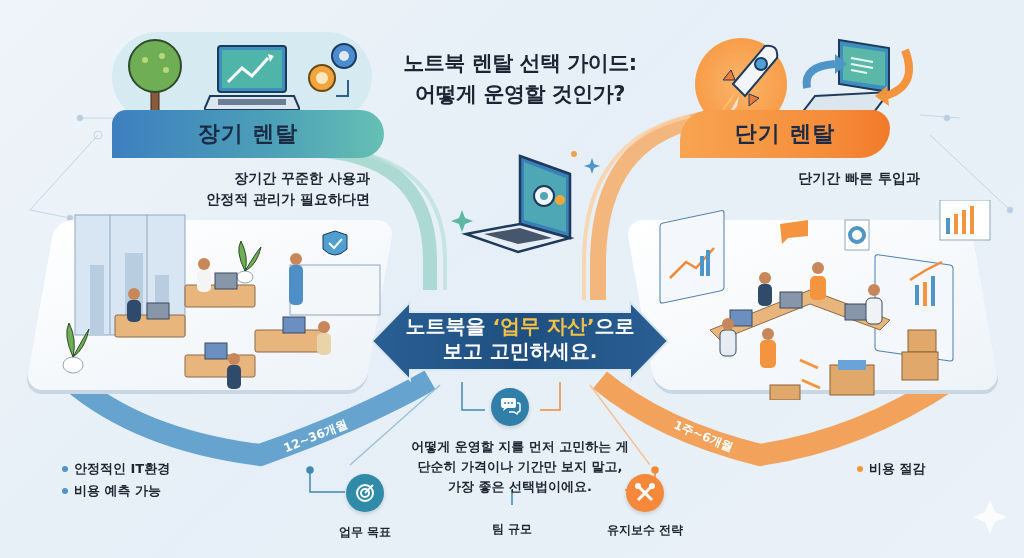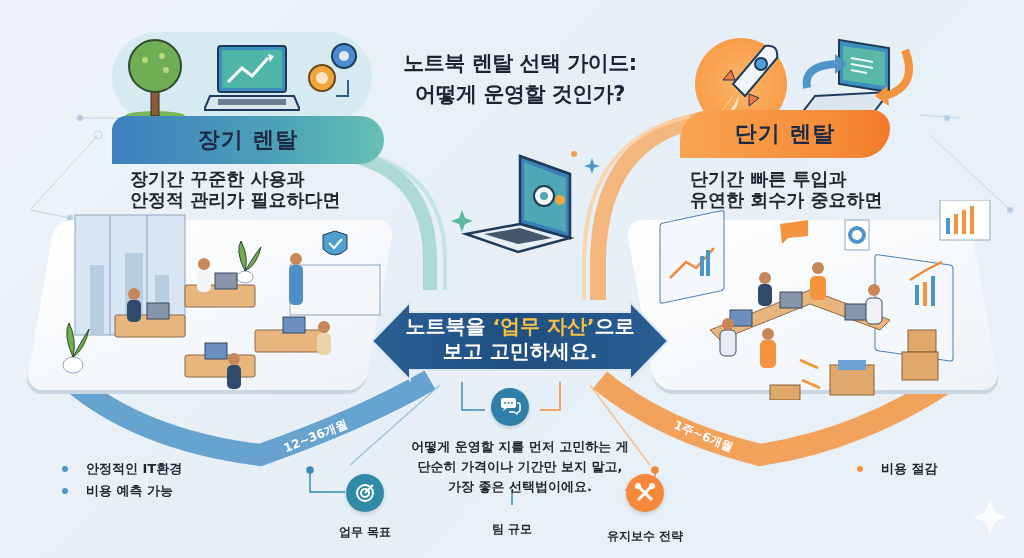--- a/index.html
+++ b/index.html
@@ -11,37 +11,37 @@
     color: #1e2a3a;
   }
   .abs { position: absolute; }
   .title {
     left: 360px; top: 48px; width: 320px; text-align: center;
     font-weight: bold; font-size: 21px; line-height: 31px; color: #1c2433;
     letter-spacing: -0.5px;
   }
   
   .banner-long {
-    left: 112px; top: 116px; width: 272px; height: 48px;
+    left: 112px; top: 110px; width: 272px; height: 48px;
     border-radius: 24px 40px 40px 0;
     background: linear-gradient(90deg, #3d7fbf 0%, #4da1b7 60%, #66c0b3 100%);
     display:flex; align-items:center; justify-content:center;
   }
   .banner-short {
     left: 680px; top: 110px; width: 210px; height: 48px;
     border-radius: 40px 24px 40px 0;
     background: linear-gradient(90deg, #f7a451 0%, #f58d3a 70%, #f27a2a 100%);
     display:flex; align-items:center; justify-content:center;
   }
   .banner-text { font-size: 22px; font-weight: bold; color: #1c2a44; letter-spacing: 1px; }
   .sub {
-    font-size: 18px; font-weight: bold; line-height: 21px; color: #1e2430; text-align: left;
+    font-size: 14px; font-weight: bold; line-height: 21px; color: #1e2430; text-align: right;
   }
   .bullets { font-size: 13px; font-weight: bold; line-height: 22px; color: #1e2430; }
-  .bullets li { list-style: none; display: flex; align-items: center; gap: 18px; }
+  .bullets li { list-style: none; display: flex; align-items: center; gap: 6px; }
   .dot { width: 6px; height: 6px; border-radius: 50%; display:inline-block; }
   
   .center-arrow {
     left: 372px; top: 300px; width: 296px; height: 82px;
   }
   .center-arrow svg { position:absolute; left:0; top:0; }
   .center-text {
     position:absolute; left:0; top:14px; width:296px; text-align:center;
     font-size:20px; font-weight:bold; line-height:25px; color:#ffffff;
   }
@@ -169,21 +169,20 @@
     <path d="M110 20 Q124 56 90 66" stroke="#f5943f" stroke-width="8" fill="none"></path>
     <polygon points="92,56 80,66 94,76" fill="#f5943f"></polygon>
   </svg>
 </div>
 
 <div class="abs banner-short">
   <span class="banner-text">단기 렌탈</span>
 </div>
 <div class="abs sub" style="left:690px;top:168px;width:230px;">
   <div>단기간 빠른 투입과</div>
-  <div>유연한 회수가 중요하면</div>
 </div>
 
 <svg class="abs" style="left:432px;top:140px" width="180" height="130" viewBox="0 0 180 130">
   <g fill="#5cb8a0">
       <path d="M30 70 L33 78 L41 81 L33 84 L30 92 L27 84 L19 81 L27 78 Z"></path>
     </g>
   <g fill="#4f95c8">
       <path d="M160 18 L162 24 L168 26 L162 28 L160 34 L158 28 L152 26 L158 24 Z"></path>
     </g>
   <circle cx="142" cy="14" r="3" fill="#f0a055"></circle>
@@ -328,21 +327,21 @@
 <div class="abs label" style="left:482px;top:521px;width:60px;">팀 규모</div>
 <div class="abs" style="left:600px;top:474px;width:90px;text-align:center;">
   <div class="icon-circle" style="margin:0 auto;background:#f5883a;">
     <svg width="22" height="22" viewBox="0 0 22 22">
         <line x1="4" y1="4" x2="18" y2="18" stroke="#fff" stroke-width="3"></line>
         <line x1="18" y1="4" x2="4" y2="18" stroke="#fff" stroke-width="3"></line>
         <circle cx="4" cy="4" r="3" fill="#fff"></circle>
         <circle cx="18" cy="4" r="3" fill="#fff"></circle>
       </svg>
   </div>
-  <div class="label" style="margin-top:16px;">유지보수 전략</div>
+  <div class="label" style="margin-top:10px;">유지보수 전략</div>
 </div>
 
 <ul class="abs bullets" style="left:62px;top:458px;">
   <li>
       <span class="dot" style="background:#4f95c8"></span>
       <span>안정적인 IT환경</span>
     </li>
   <li>
       <span class="dot" style="background:#4f95c8"></span>
       <span>비용 예측 가능</span>

